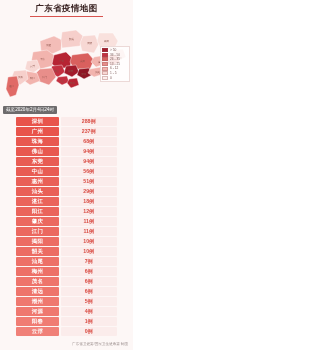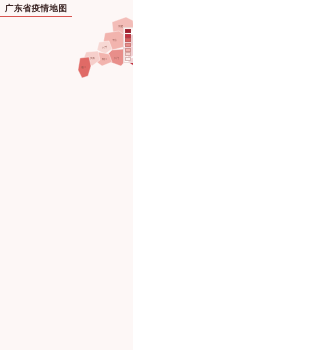--- a/index.html
+++ b/index.html
@@ -6,21 +6,21 @@
   body{
     width:133px;height:350px;
     background:#ffffff;
     font-family:"Liberation Sans","DejaVu Sans",sans-serif;
     overflow:hidden;
     position:relative;
   }
   .card{
     position:absolute;left:0;top:0;width:133px;height:350px;
     background:#fdf7f6;
-    display:flex;flex-direction:row;
+    display:flex;flex-direction:column;
   }
   
   .title-wrap{
     height:19px;flex:0 0 19px;
     display:flex;align-items:center;justify-content:center;
     background:#fdf7f6;
   }
   .title{
     font-size:8.5px;font-weight:bold;color:#3a2322;
     letter-spacing:.4px;

